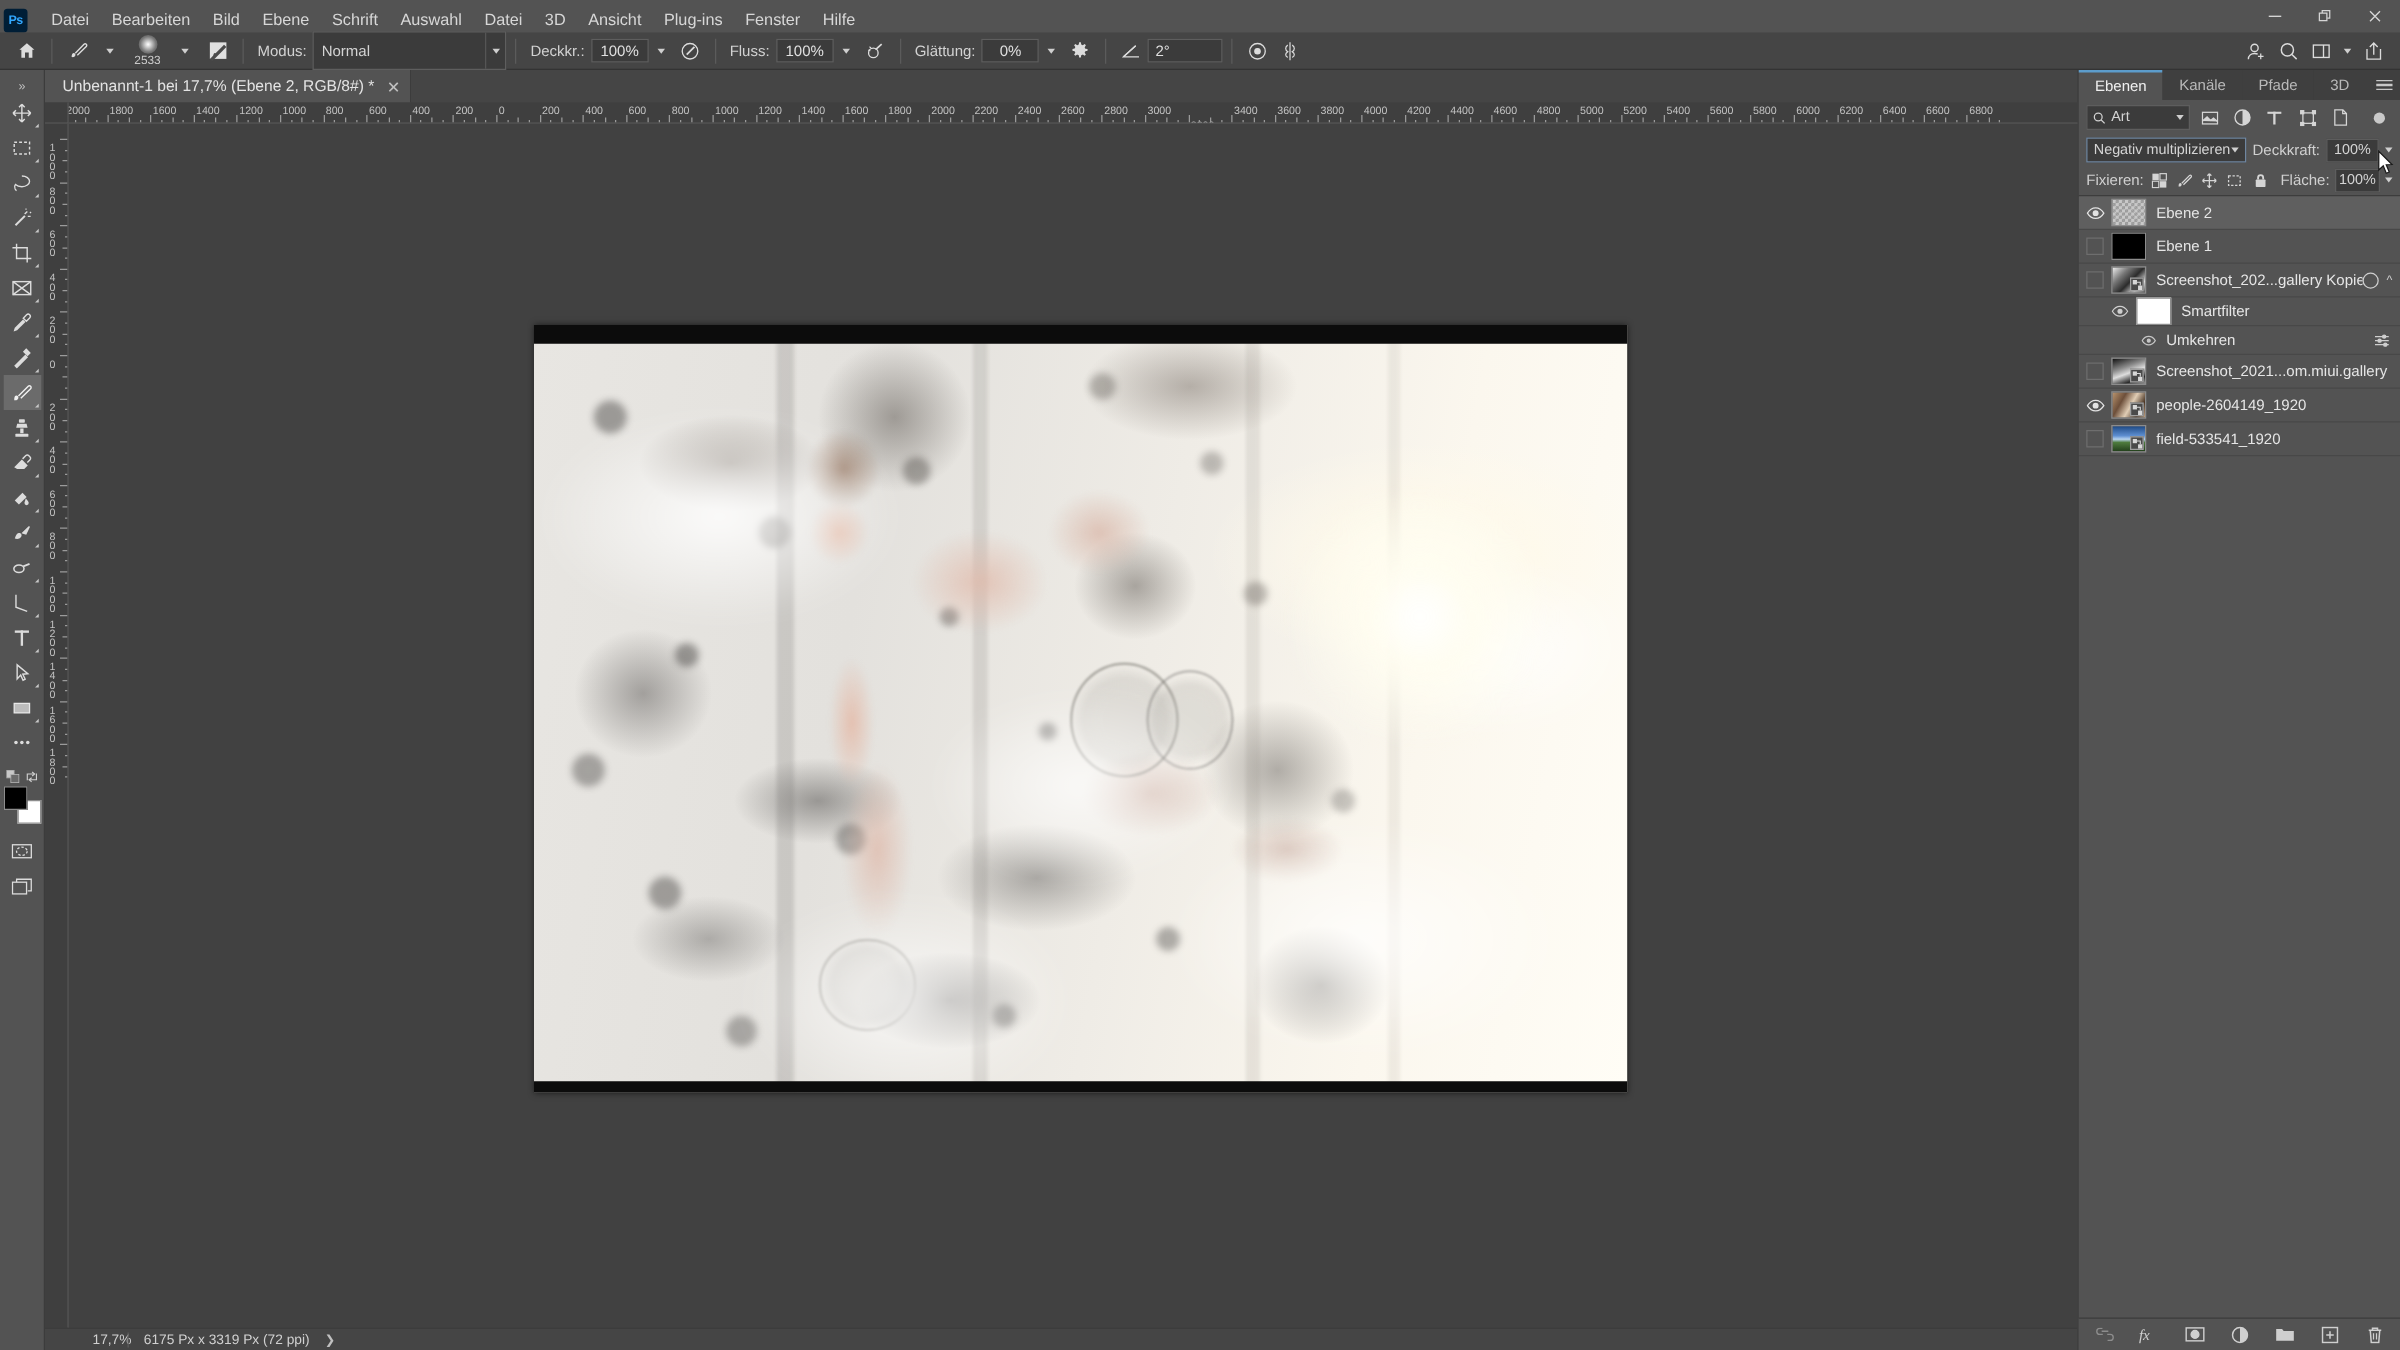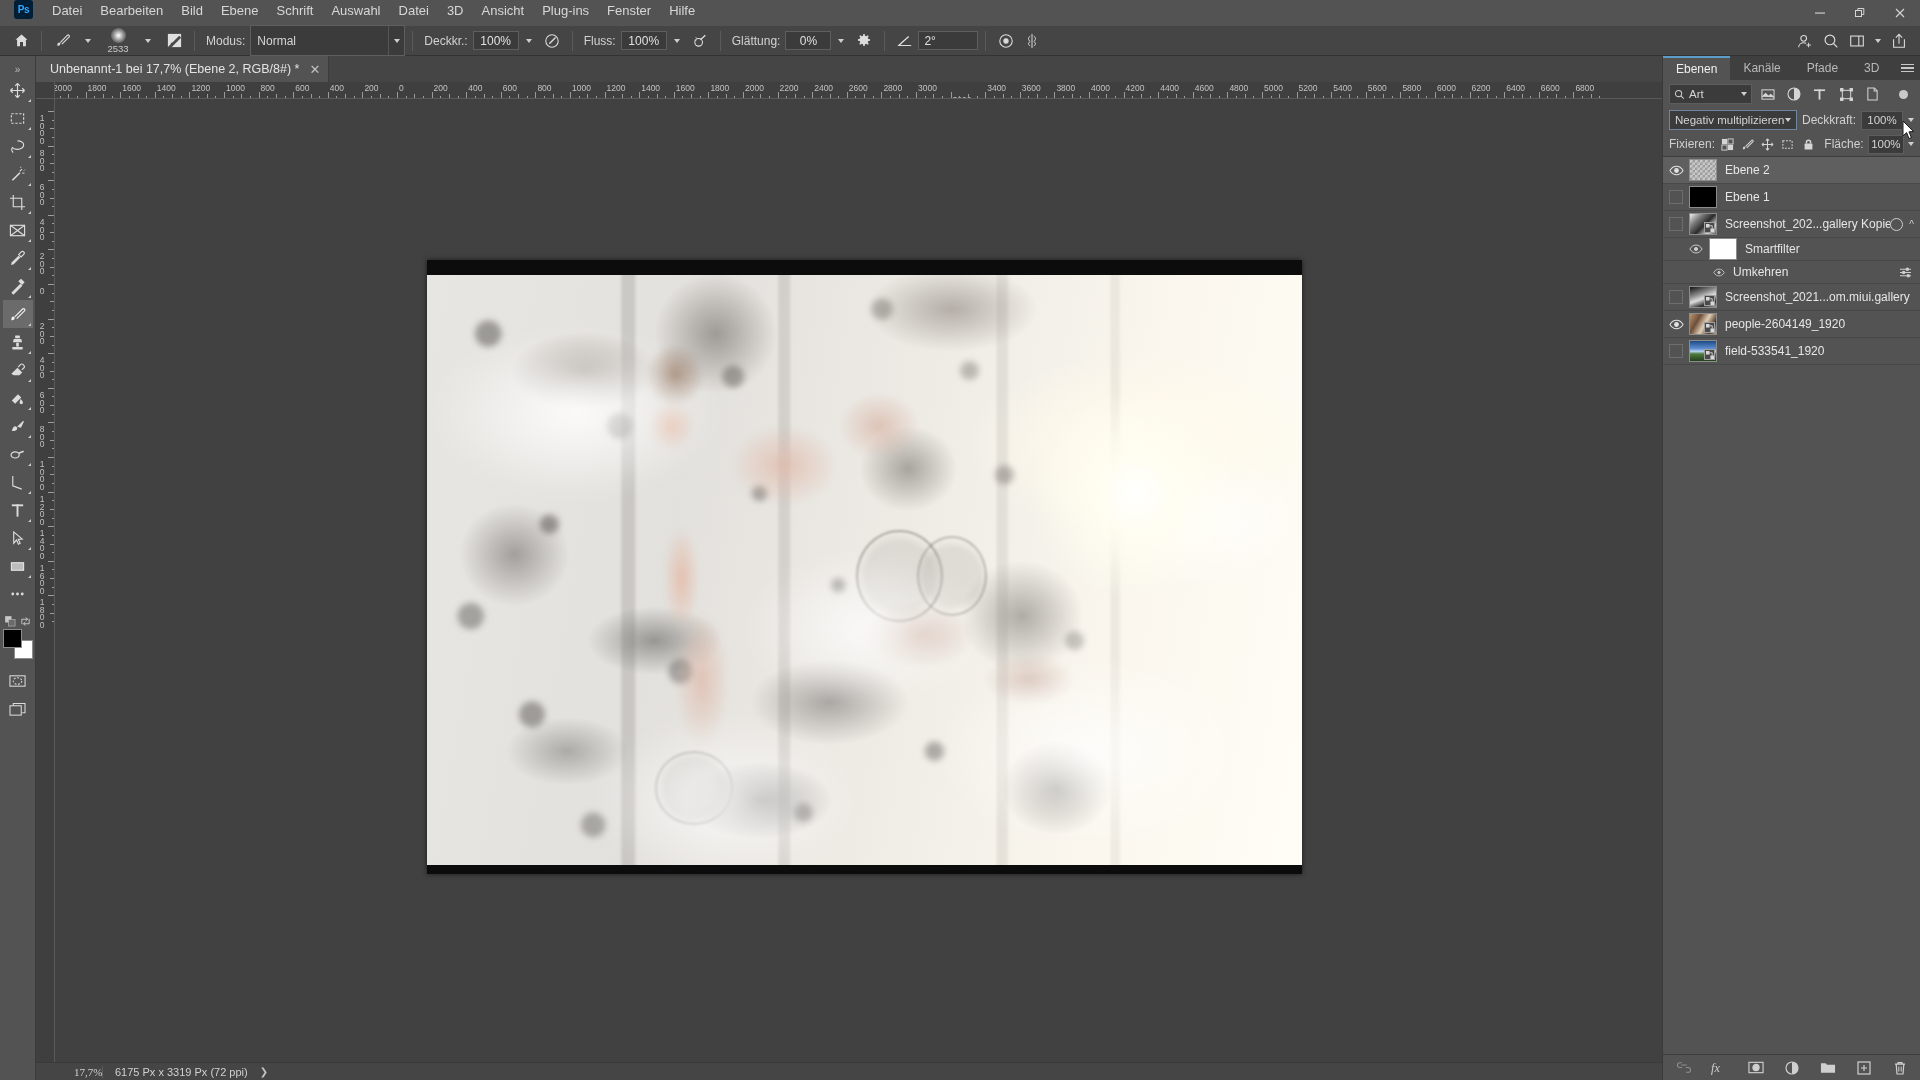--- a/index.html
+++ b/index.html
@@ -8,22 +8,22 @@
     background:#535353;
     font-family:"Liberation Sans", sans-serif;
     font-size:12.5px;
     color:#d4d4d4;
     -webkit-font-smoothing:antialiased;
   }
   .app { position:relative; width:1920px; height:1080px; display:flex; flex-direction:column; }
 
   
   .menubar {
-    height:26px; background:#535353; display:flex; align-items:flex-start;
-    padding-left:14px; flex:0 0 26px; position:relative;
+    height:26px; background:#535353; display:flex; align-items:flex-end;
+    padding-left:3px; flex:0 0 26px; position:relative;
   }
   .ps-logo {
     width:19px; height:19px; background:#001e36; color:#31a8ff;
     border-radius:3px; font-size:10px; font-weight:bold;
     display:flex; align-items:center; justify-content:center;
     margin-right:10px; letter-spacing:-0.4px;
   }
   .menu-item {
     padding:3px 9px; font-size:13px; color:#d7d7d7; cursor:default; white-space:nowrap;
   }
@@ -231,21 +231,21 @@
   .subrow { height:23px; display:flex;align-items:center; border-bottom:1px solid #484848;}
   .subrow .eyecell { width:26px; margin-left:20px;}
   .fx-dot { width:13px;height:13px;border:1.4px solid #cfcfcf;border-radius:50%;}
   .chev { font-size:10px; color:#cfcfcf; margin-left:6px;}
   .panelfooter { height:26px; display:flex; align-items:center; justify-content:center; gap:16px; background:#535353; border-top:1px solid #3d3d3d;}
   .pf-ico { width:20px;height:20px;display:flex;align-items:center;justify-content:center;color:#cfcfcf;}
   .pf-ico.dim { color:#8d8d8d; }
 
   
   .statusbar { height:18px; flex:0 0 18px; background:#454545; display:flex; align-items:center; font-size:11px; color:#d0d0d0; border-top:1px solid #3a3a3a;}
-  .sb-zoom { width:66px; padding-left:38px;font-family:Liberation Serif, serif; }
+  .sb-zoom { width:66px; padding-left:38px; }
   .sb-sep { width:1px;height:12px;background:#5d5d5d; }
   .sb-dims { padding:0 12px; }
   .sb-arrow { color:#c0c0c0; font-size:10px;}
   .sb-fill { flex:1; }
 
   
   .cursor { position:absolute; z-index:99; pointer-events:none; }
   svg { display:block; }
 </style>
 </head>

